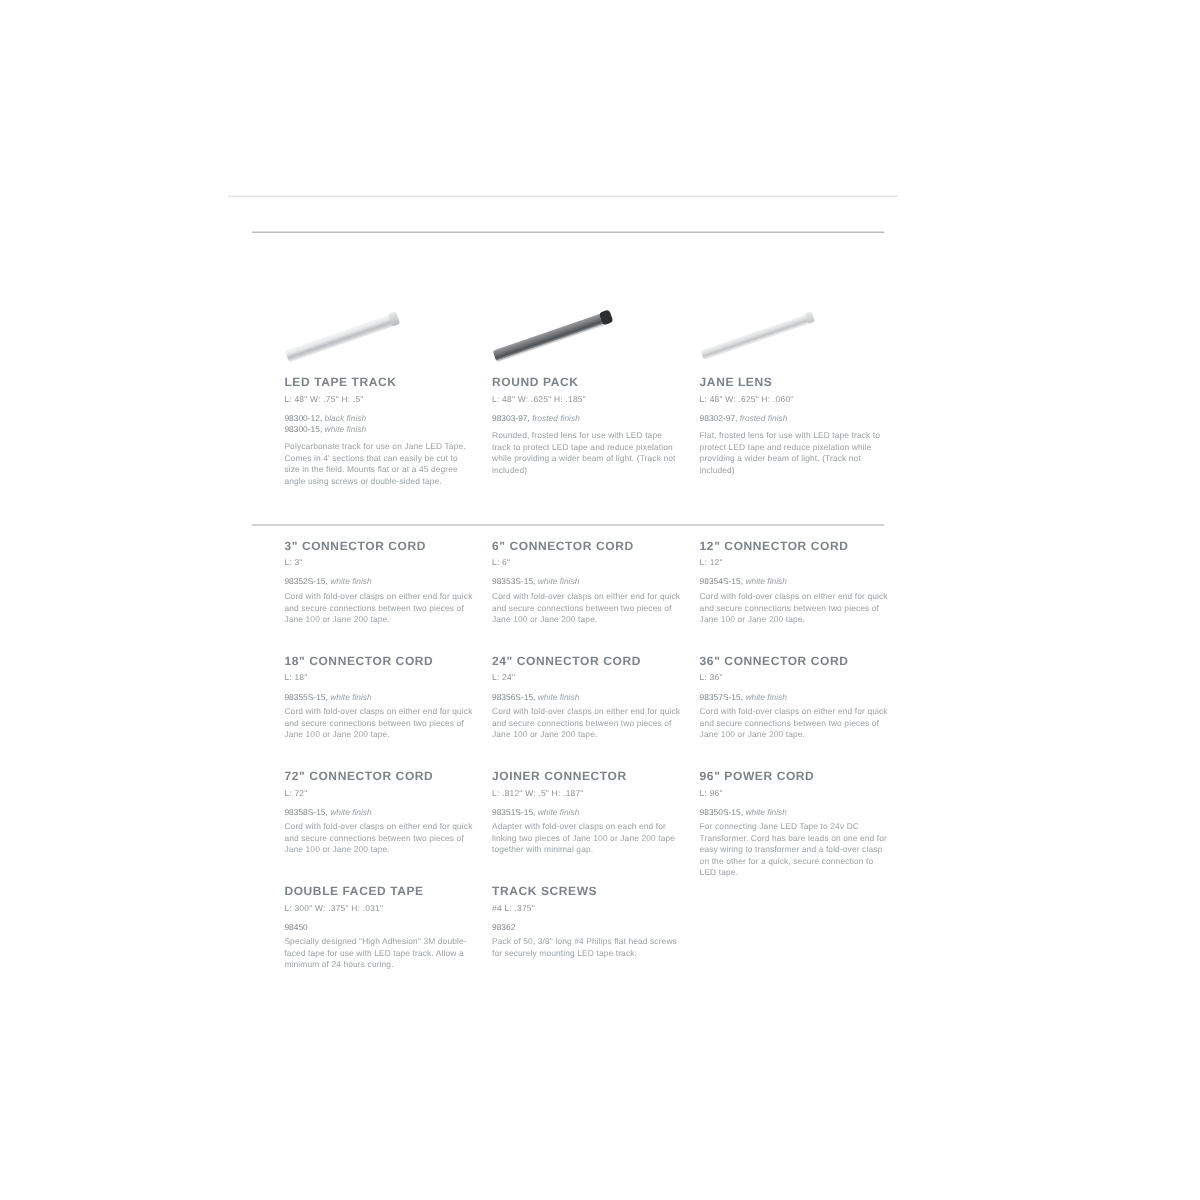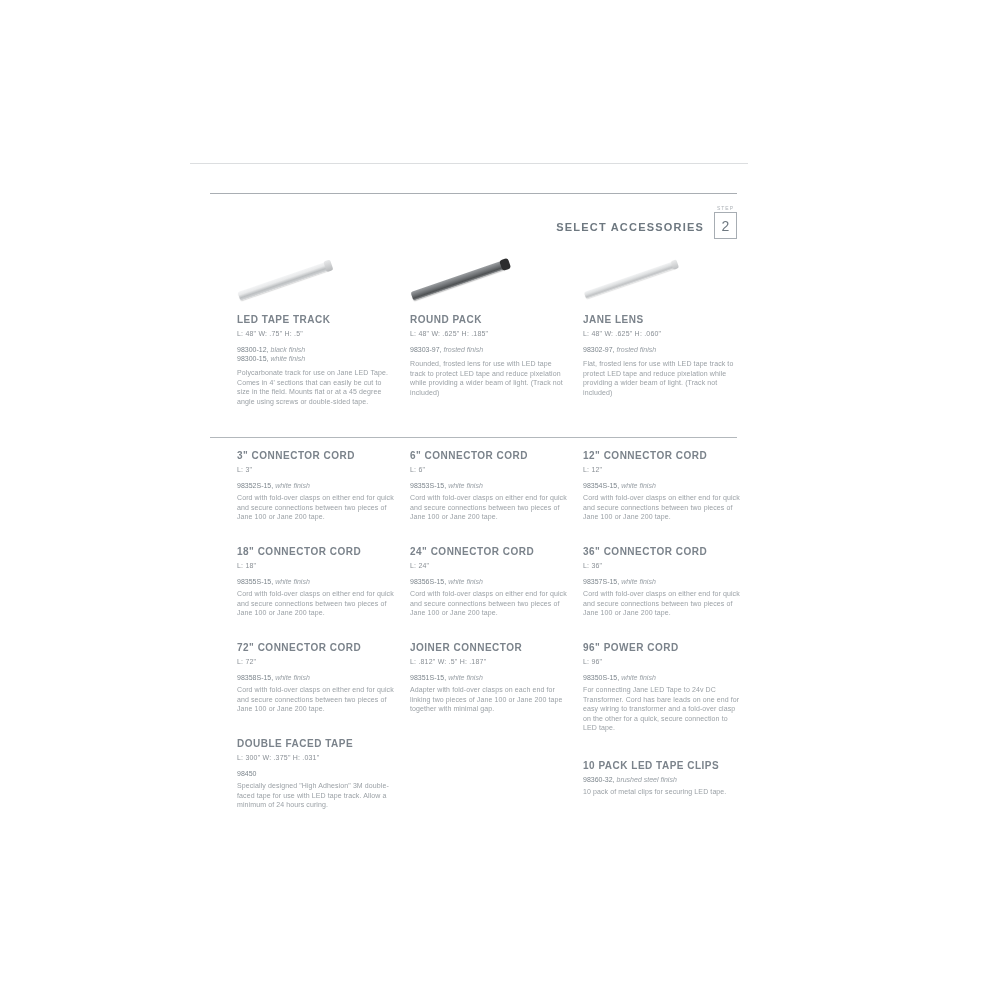--- a/index.html
+++ b/index.html
@@ -56,27 +56,20 @@
   .offset-down{margin-top:22px;}
 </style>
 </head>
 <body>
 
 <div class="page">
 
   <div class="rule rule-top"></div>
   <div class="rule rule-mid"></div>
 
-  <div class="select-row">
-    <span class="select-label">SELECT ACCESSORIES</span>
-    <span class="step-wrap">
-      <span class="step-label">STEP</span>
-      <span class="step-box">2</span>
-    </span>
-  </div>
 
   <div class="col fcol1">
     <div class="img-area">
       <div class="bar bar-track">
         <span class="cap-light"></span>
       </div>
     </div>
     <h3 class="name">LED TAPE TRACK</h3>
     <div class="dims">L: 48"  W: .75"  H: .5"</div>
     <div class="skuline">
@@ -181,20 +174,28 @@
     </div>
     <div class="cell">
       <h3 class="name">JOINER CONNECTOR</h3>
       <div class="dims">L: .812"  W: .5"  H: .187"</div>
       <div class="skuline">
         <span class="sku-code">98351S-15,</span>
         <span class="sku-finish">white finish</span>
       </div>
       <p class="desc">Adapter with fold-over clasps on each end for linking two pieces of Jane 100 or Jane 200 tape together with minimal gap.</p>
     </div>
+    <div class="cell cell-auto">
+      <h3 class="name">TRACK SCREWS</h3>
+      <div class="dims">#4  L: .375"</div>
+      <div class="skuline">
+        <span class="sku-code">98362</span>
+      </div>
+      <p class="desc">Pack of 50, 3/8" long #4 Philips flat head screws for securely mounting LED tape track.</p>
+    </div>
   </div>
 
   <div class="col acol3">
     <div class="cell">
       <h3 class="name">12" CONNECTOR CORD</h3>
       <div class="dims">L: 12"</div>
       <div class="skuline">
         <span class="sku-code">98354S-15,</span>
         <span class="sku-finish">white finish</span>
       </div>
@@ -211,23 +212,15 @@
     </div>
     <div class="cell">
       <h3 class="name">96" POWER CORD</h3>
       <div class="dims">L: 96"</div>
       <div class="skuline">
         <span class="sku-code">98350S-15,</span>
         <span class="sku-finish">white finish</span>
       </div>
       <p class="desc">For connecting Jane LED Tape to 24v DC Transformer. Cord has bare leads on one end for easy wiring to transformer and a fold-over clasp on the other for a quick, secure connection to LED tape.</p>
     </div>
-    <div class="cell cell-auto offset-down">
-      <h3 class="name">10 PACK LED TAPE CLIPS</h3>
-      <div class="skuline">
-        <span class="sku-code">98360-32,</span>
-        <span class="sku-finish">brushed steel finish</span>
-      </div>
-      <p class="desc">10 pack of metal clips for securing LED tape.</p>
-    </div>
   </div>
 
 </div>
 
 </body></html>

